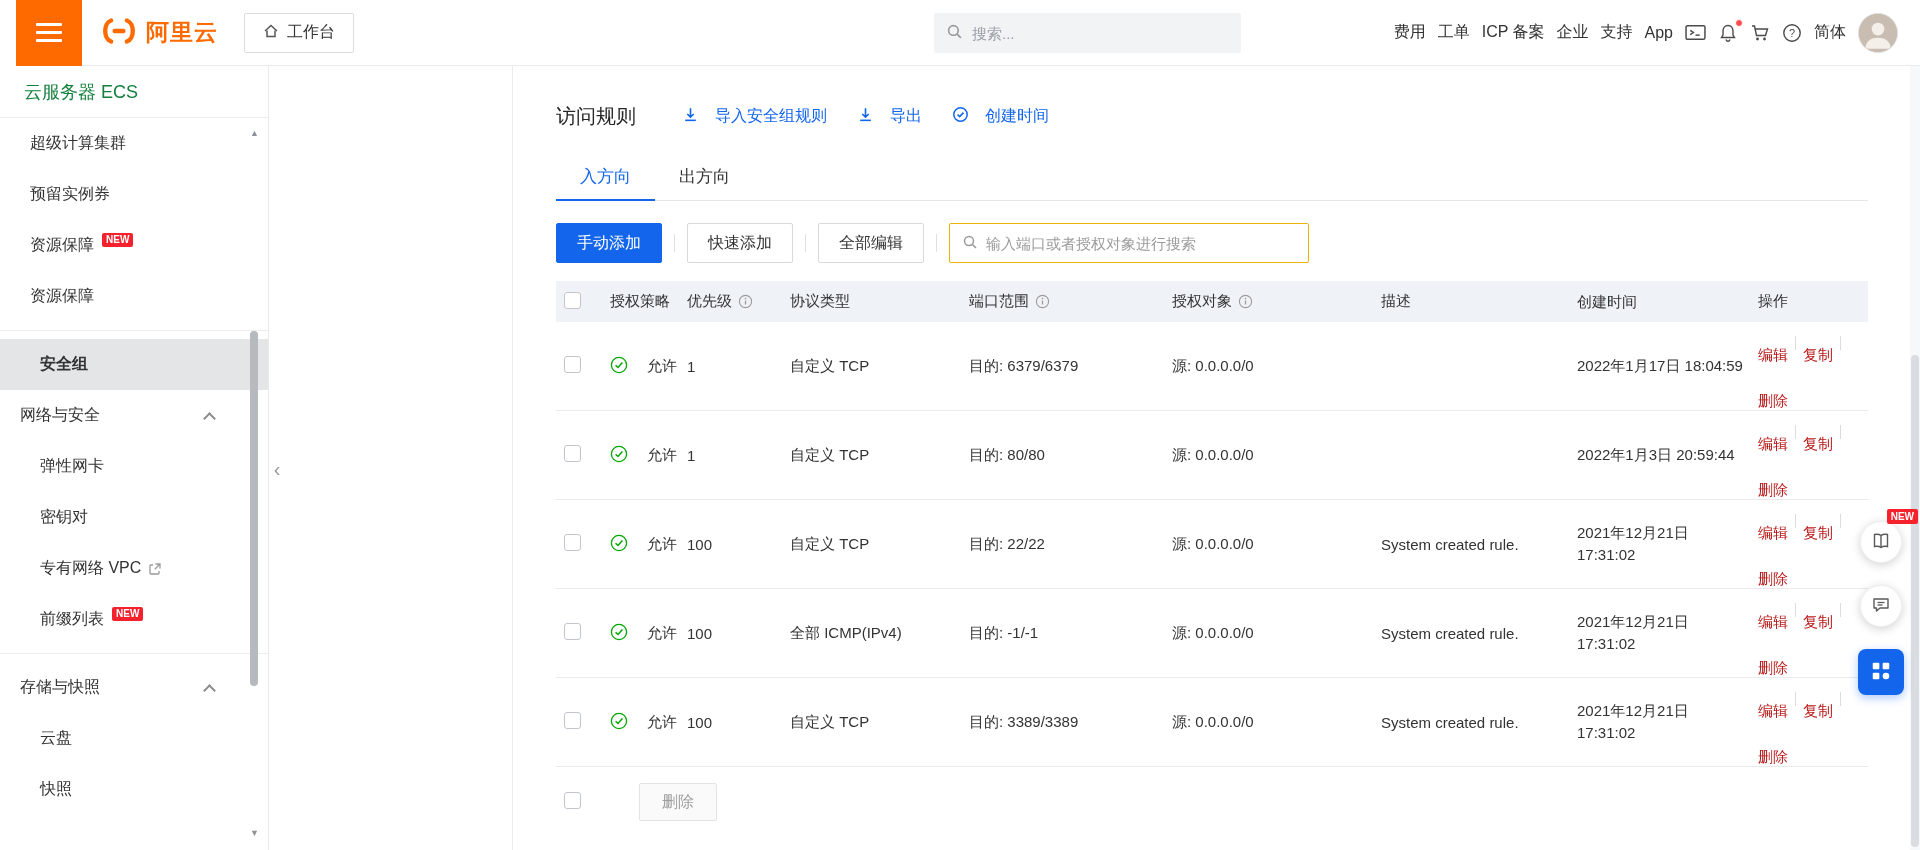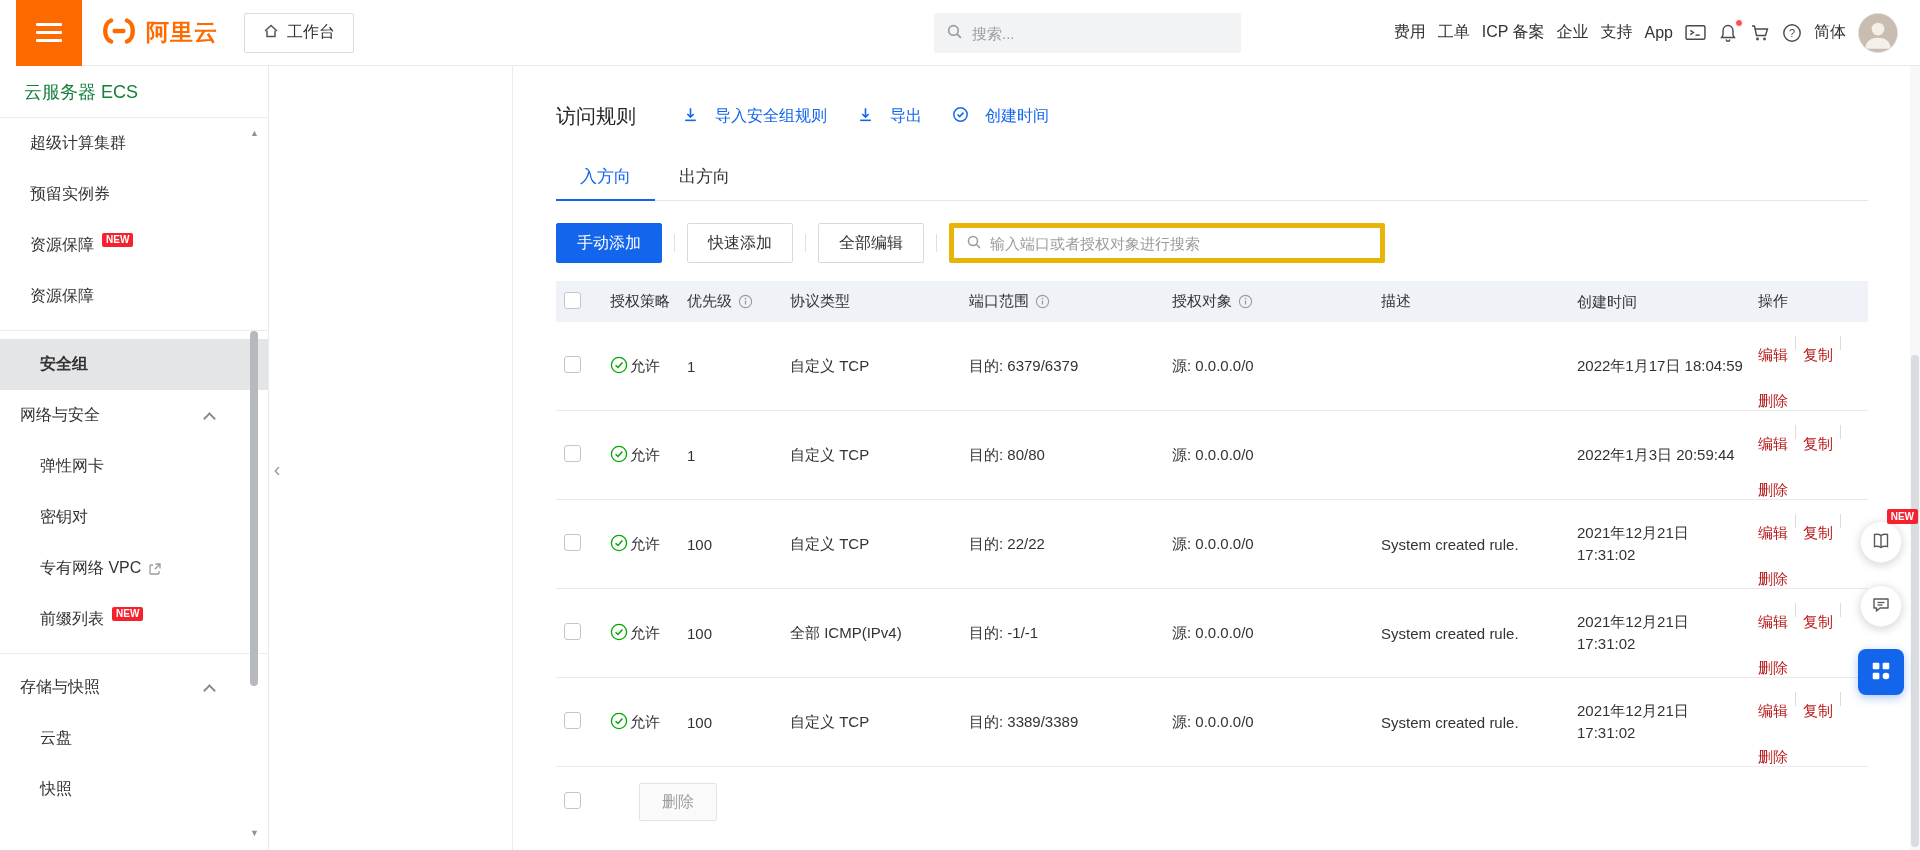--- a/index.html
+++ b/index.html
@@ -61,42 +61,42 @@
   .tabs { margin-top:26px; display:flex; border-bottom:1px solid #e6e6e6; }
   .tab { padding:0 24px; height:45px; line-height:42px; font-size:17px; cursor:pointer; color:#333;
     border-bottom:2px solid transparent; margin-bottom:-1px; }
   .tab.active { color:#1366ec; font-weight:500; border-bottom-color:#1366ec; }
   .toolbar { margin-top:22px; display:flex; align-items:center; gap:12px; }
   .btn-primary { background:#1366ec; color:#fff; border:1px solid #1366ec; height:40px; padding:0 20px;
     font-size:16px; border-radius:2px; cursor:pointer; }
   .btn { background:#fff; border:1px solid #d9d9d9; height:40px; padding:0 20px; font-size:16px;
     border-radius:2px; cursor:pointer; color:#333; }
   .tb-sep { width:1px; height:18px; background:#e0e0e0; }
-  .rule-search { width:436px; height:40px; border:5px solid #eab308; border-radius:2px; display:flex;
+  .rule-search { width:360px; height:40px; border:1px solid #eab308; border-radius:2px; display:flex;
     align-items:center; padding:0 12px; gap:8px; background:#fff; }
   .rule-search input { flex:1; border:none; outline:none; font-size:15px; color:#333; }
   .rule-search input::placeholder { color:#9c9c9c; }
   
   .table { margin-top:18px; }
   .thead { display:flex; align-items:center; background:#eff3f8; height:41px; font-size:15px; color:#333; }
   .trow { display:flex; align-items:center; height:89px; border-bottom:1px solid #eaeaea; font-size:15px; }
   .col { flex:0 0 auto; }
   .hcell { display:flex; align-items:center; gap:6px; }
   .c-check { width:54px; padding-left:8px; }
   .c-policy { width:77px; }
   .c-priority { width:103px; }
   .c-protocol { width:179px; }
   .c-port { width:203px; }
   .c-source { width:209px; }
   .c-desc { width:196px; }
   .c-time { width:181px; padding-right:10px; line-height:1.45; }
   .c-actions { width:110px; display:flex; flex-wrap:wrap; align-items:center; row-gap:3px; }
   .checkbox { display:inline-block; width:17px; height:17px; border:1px solid #c2c6cc; border-radius:3px;
     background:#fff; cursor:pointer; }
-  .allow { display:flex; align-items:center; gap:2px; }
+  .allow { display:flex; align-items:center; gap:19px; }
   .link { color:#b91c1c; cursor:pointer; white-space:nowrap;margin-top:24px; }
   .act-sep { width:1px; height:14px; background:#dcdcdc; margin:0 7px; }
   .batch-row { display:flex; align-items:center; height:70px; }
   .batch-del { margin-left:29px; height:38px; padding:0 22px; background:#fafafa; border:1px solid #e3e3e3;
     color:#9e9e9e; font-size:16px; border-radius:2px; cursor:not-allowed; }
   .info-icon { display:inline-flex; }
   
   .float-btn { position:absolute; right:18px; width:42px; height:42px; border-radius:50%; background:#fff;
     box-shadow:0 2px 10px rgba(0,0,0,.18); border:1px solid #f0f0f0; display:flex; align-items:center;
     justify-content:center; cursor:pointer; z-index:40; }

